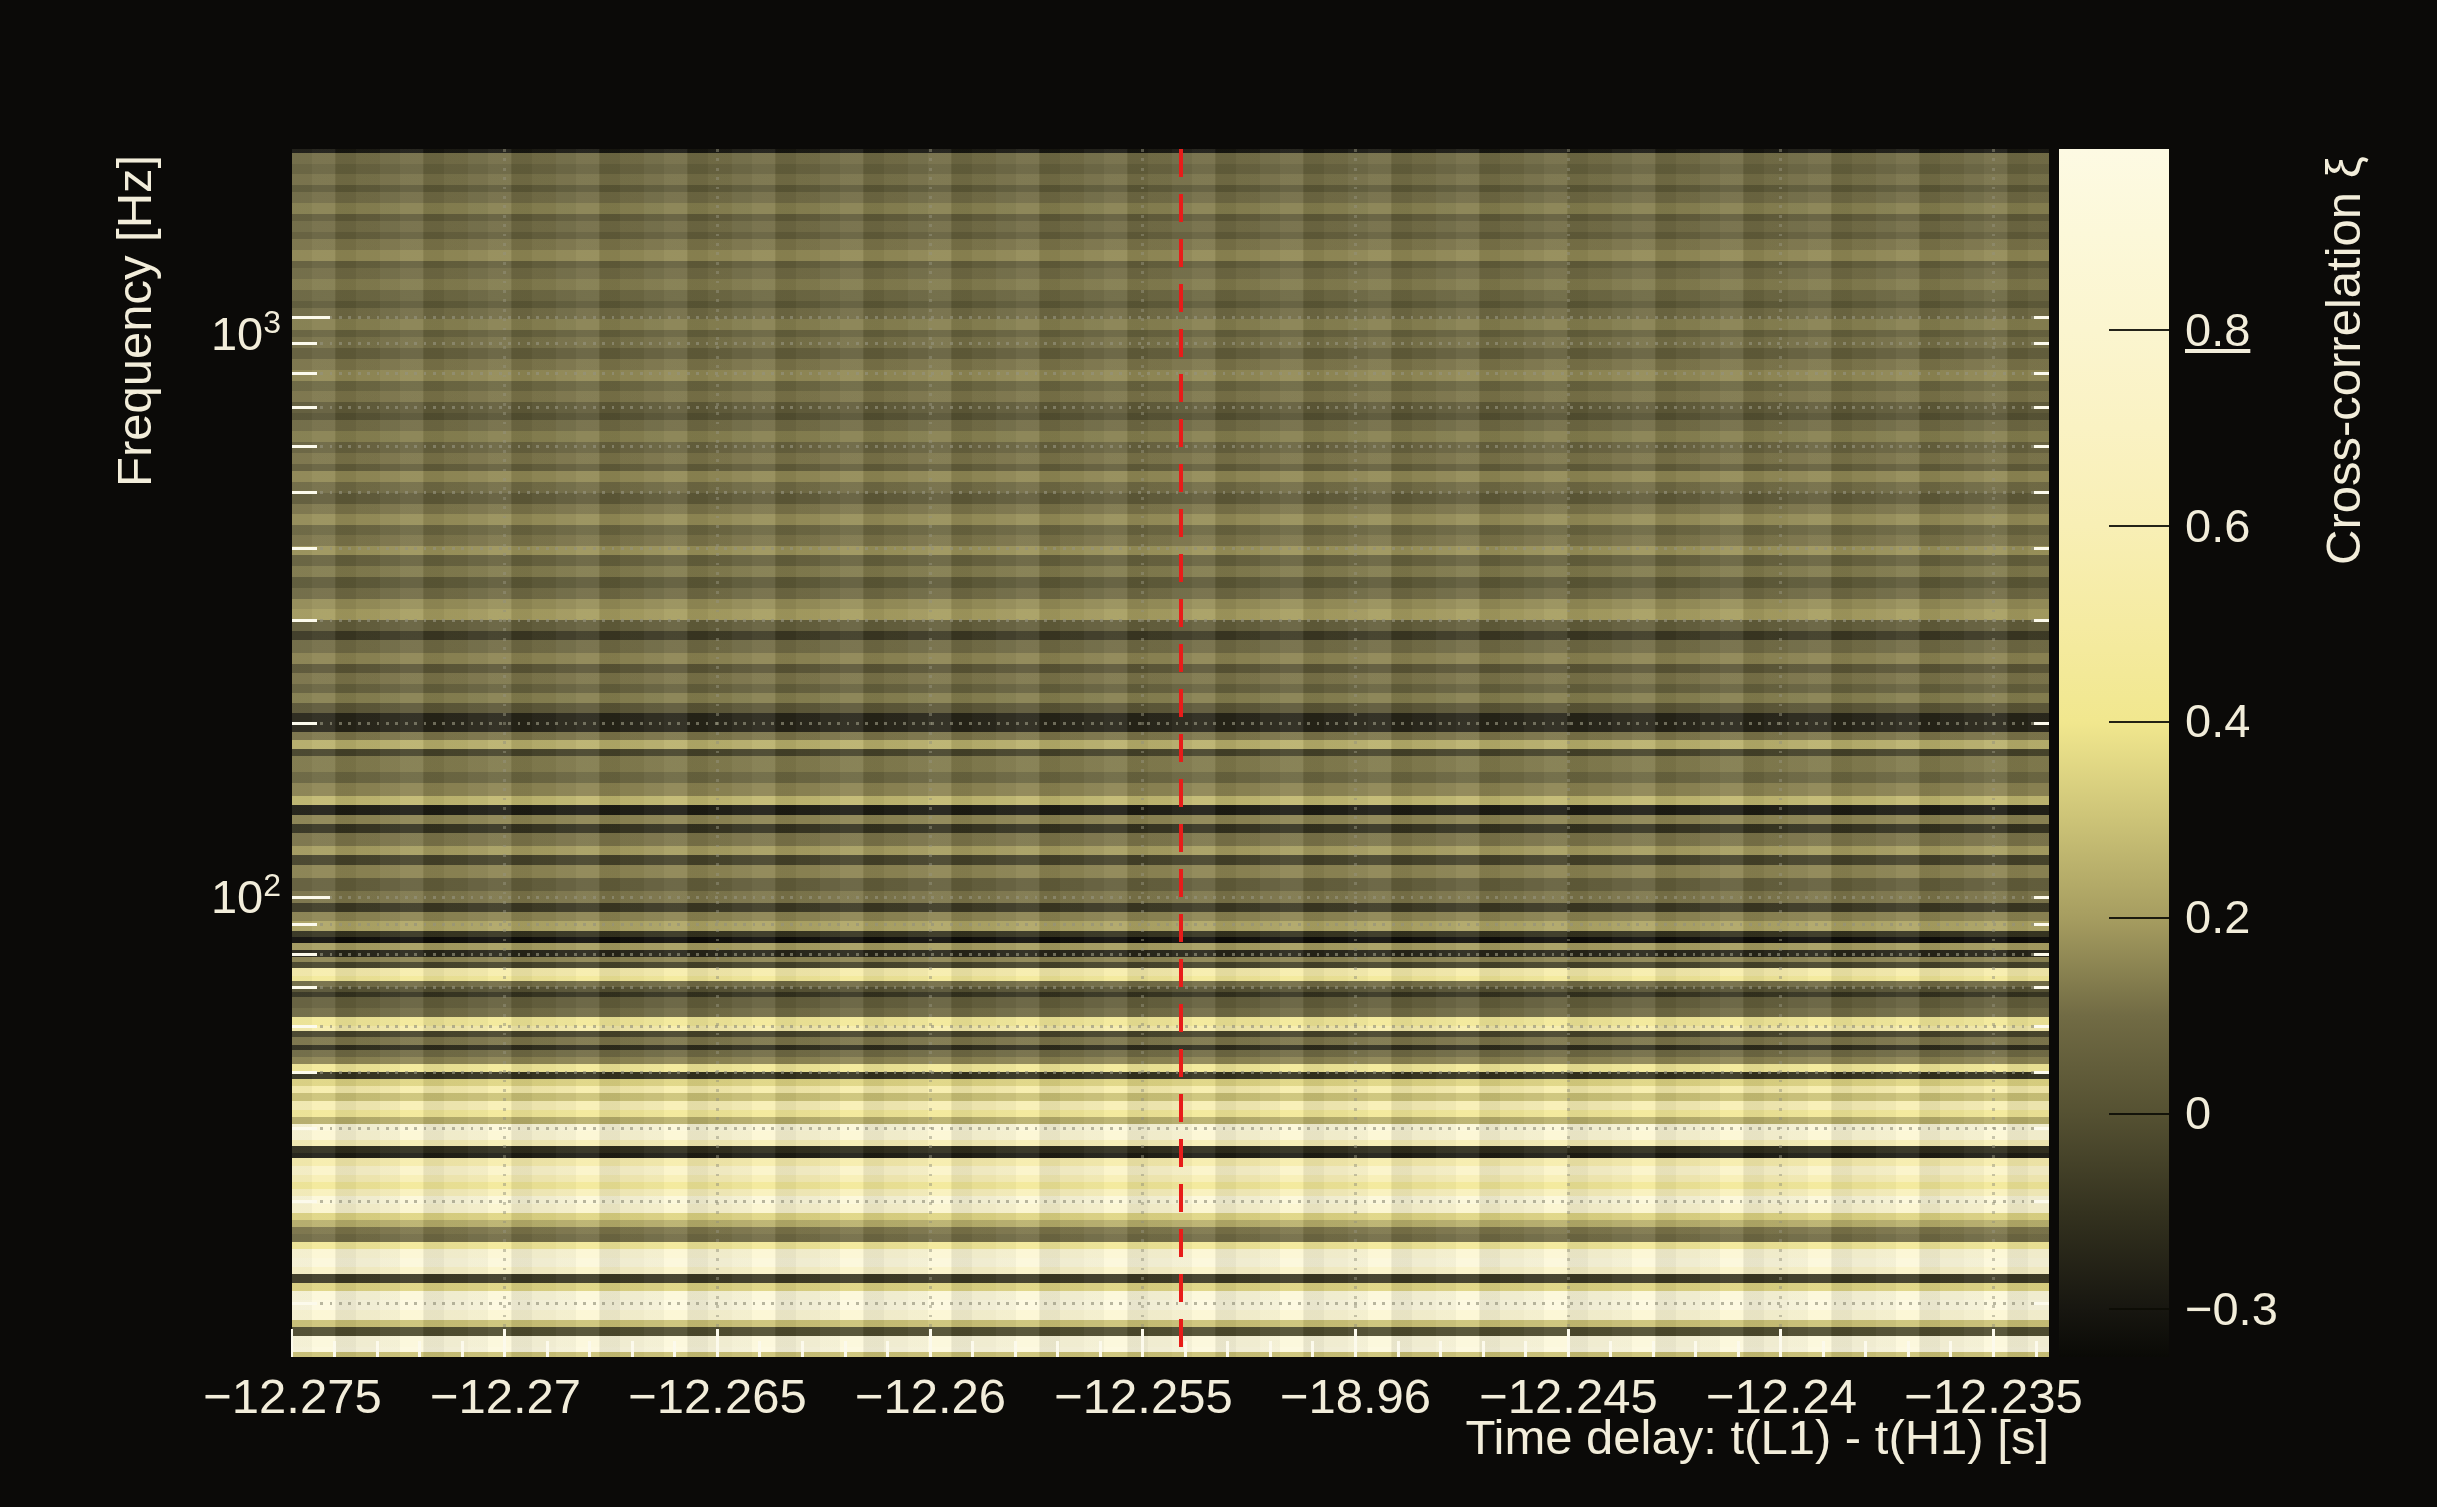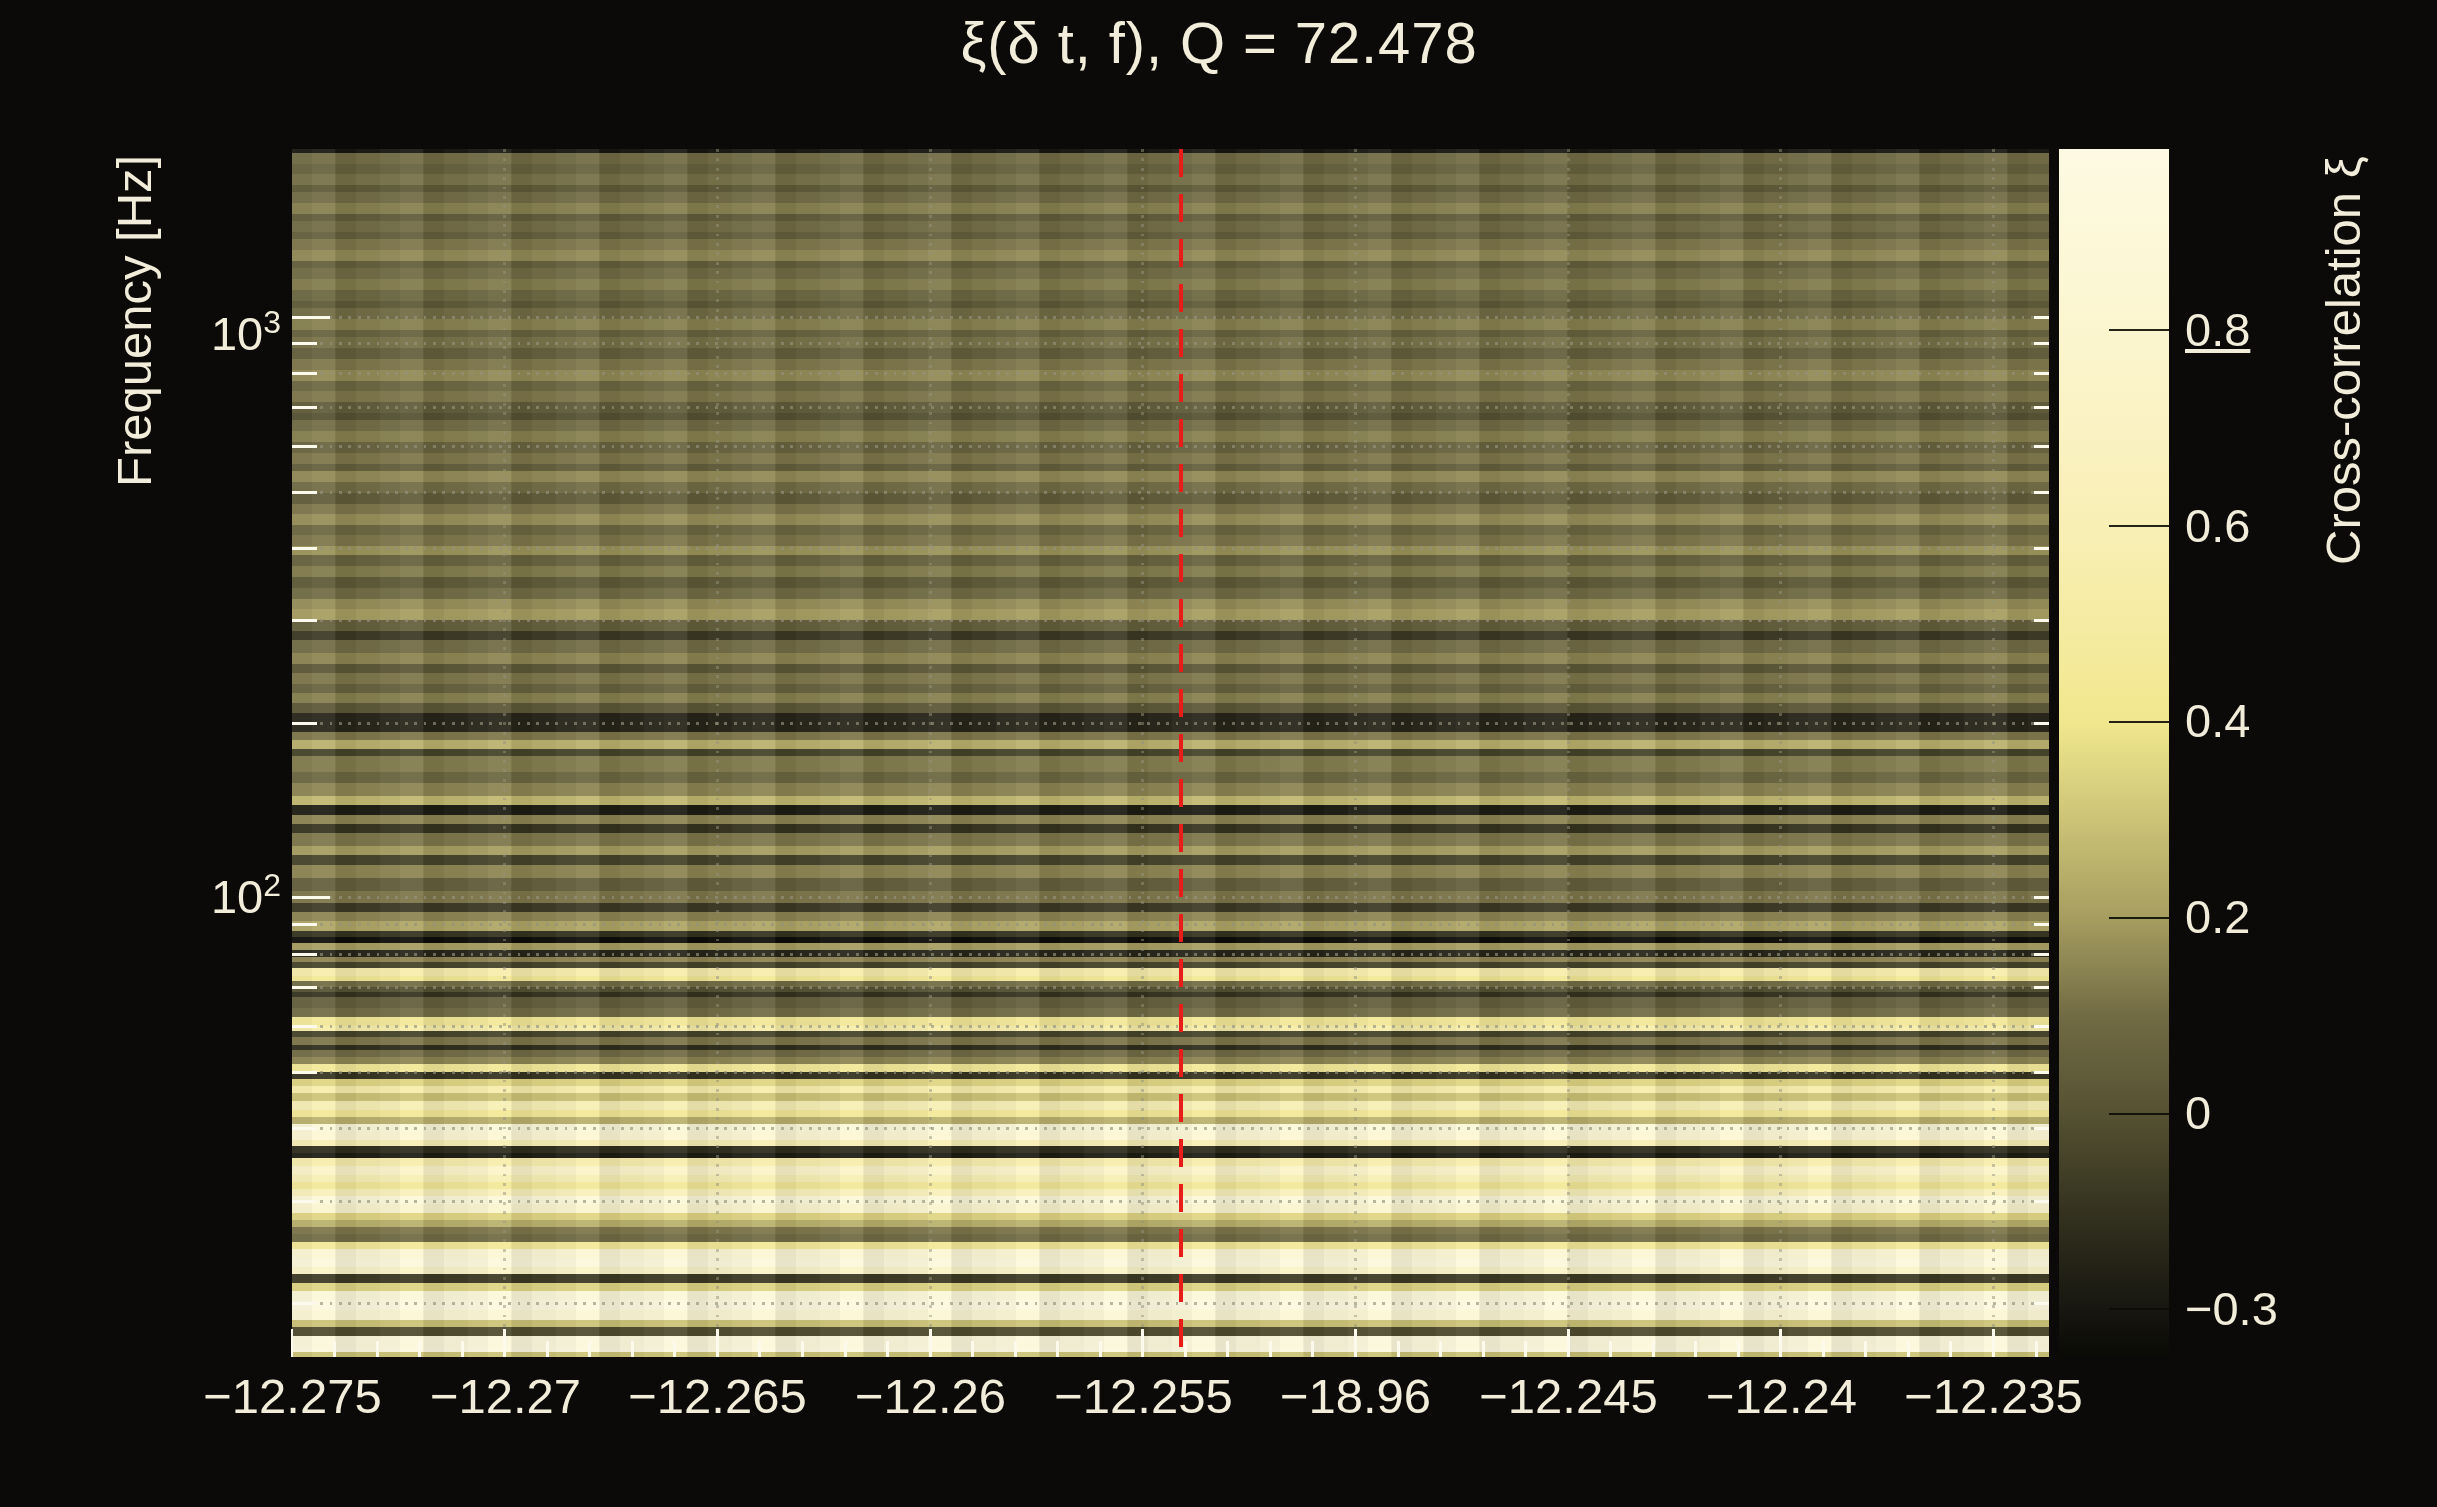--- a/index.html
+++ b/index.html
@@ -29,21 +29,20 @@
   .ylab sup{font-size:32px;}
   .rot{transform:rotate(-90deg);transform-origin:0 0;white-space:nowrap;}
   #y-axis-title{left:106px;top:487px;width:377px;font-size:49px;}
   #x-axis-title{left:1201px;top:1409px;width:848px;text-align:right;font-size:49px;}
   #colorbar-title{left:2315px;top:565px;width:452px;font-size:49px;}
 </style>
 </head>
 <body>
 
 <div id="fig" style="--mk: #e81c19;">
-  <div class="abs" id="plot-title">ξ(δ t, f), Q = 72.478</div>
 
   <div class="abs rot" id="y-axis-title">Frequency [Hz]</div>
 
   <div class="abs" id="plot">
     <div id="rows">
         <div class="hrow" style="top: 0px; height: 4.3px; background: rgb(23, 22, 16);"></div>
         <div class="hrow" style="top: 3.6px; height: 11.5px; background: rgb(113, 107, 68);"></div>
         <div class="hrow" style="top: 14.5px; height: 11.5px; background: rgb(102, 97, 61);"></div>
         <div class="hrow" style="top: 25px; height: 11.5px; background: rgb(118, 112, 71);"></div>
         <div class="hrow" style="top: 36px; height: 8px; background: rgb(93, 89, 55);"></div>
@@ -326,15 +325,16 @@
       <div class="abs xlab" style="left: 1355px;">−18.96</div>
       <div class="abs xlab" style="left: 1568px;">−12.245</div>
       <div class="abs xlab" style="left: 1781px;">−12.24</div>
       <div class="abs xlab" style="left: 1993px;">−12.235</div>
     </div>
   <div id="yticklabels">
       <div class="abs ylab" style="top: 304px;"><span>10</span><sup>3</sup></div>
       <div class="abs ylab" style="top: 867px;"><span>10</span><sup>2</sup></div>
     </div>
 
+  <div class="abs" id="x-axis-title">Time delay: t(L1) - t(H1) [s]</div>
   <div class="abs rot" id="colorbar-title">Cross-correlation ξ</div>
 </div>
 
 
 </body></html>

